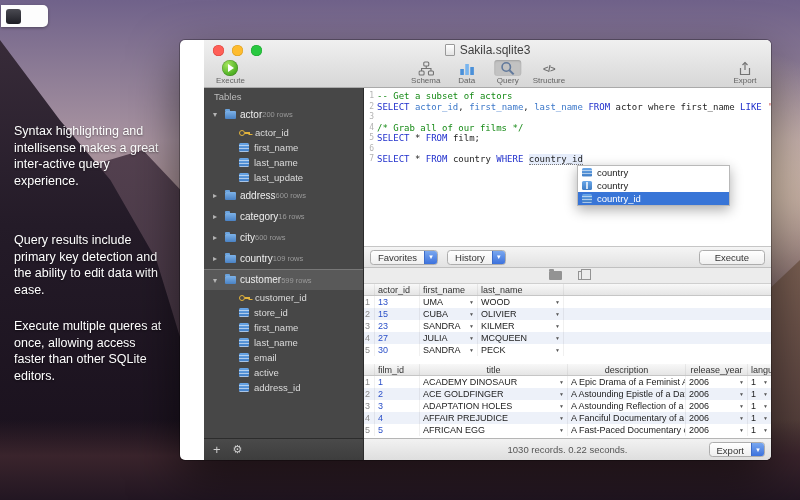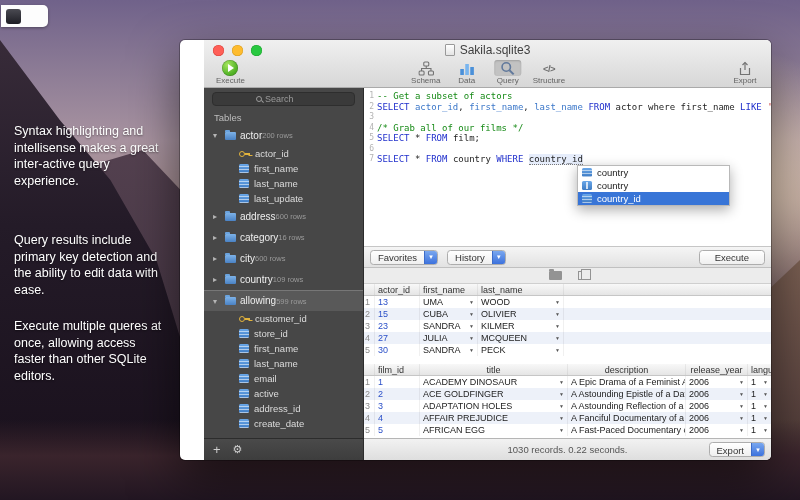--- a/index.html
+++ b/index.html
@@ -238,26 +238,20 @@
             <path d="M5.5 4L8 1.5L10.5 4"></path>
           </svg>
         </span>
         <span class="tb-lbl">Export</span>
       </div>
     </div>
   </div>
 
   <div class="content-row">
     <div class="sidebar">
-      <div class="search-wrap">
-        <div class="search-field">
-          <span class="mag"></span>
-          <input placeholder="Search" style="">
-        </div>
-      </div>
       <div class="side-section">Tables</div>
       <div class="tree">
           <div class="tree-row tbl">
             <span class="disc">▾</span>
             <span class="icon-table"></span>
             <span class="tbl-text">
               <span class="tbl-name">actor</span>
               <span class="tbl-rows">200 rows</span>
             </span>
           </div>
@@ -306,21 +300,21 @@
             <span class="icon-table"></span>
             <span class="tbl-text">
               <span class="tbl-name">country</span>
               <span class="tbl-rows">109 rows</span>
             </span>
           </div>
           <div class="tree-row tbl sel">
             <span class="disc">▾</span>
             <span class="icon-table"></span>
             <span class="tbl-text">
-              <span class="tbl-name">allowing</span>
+              <span class="tbl-name">customer</span>
               <span class="tbl-rows">599 rows</span>
             </span>
           </div>
           <div class="tree-row col">
             <span class="icon-key"></span>
             <span class="col-name">customer_id</span>
           </div>
           <div class="tree-row col">
             <span class="icon-grid"></span>
             <span class="col-name">store_id</span>
@@ -337,24 +331,20 @@
             <span class="icon-grid"></span>
             <span class="col-name">email</span>
           </div>
           <div class="tree-row col">
             <span class="icon-grid"></span>
             <span class="col-name">active</span>
           </div>
           <div class="tree-row col">
             <span class="icon-grid"></span>
             <span class="col-name">address_id</span>
-          </div>
-          <div class="tree-row col">
-            <span class="icon-grid"></span>
-            <span class="col-name">create_date</span>
           </div>
         </div>
     </div>
 
     <div class="main">
       <div class="editor">
         <div>
             <div class="code-line">
               <span class="gutter">1</span>
               <span class="code"><span class="tok-comment">-- Get a subset of actors</span></span>

